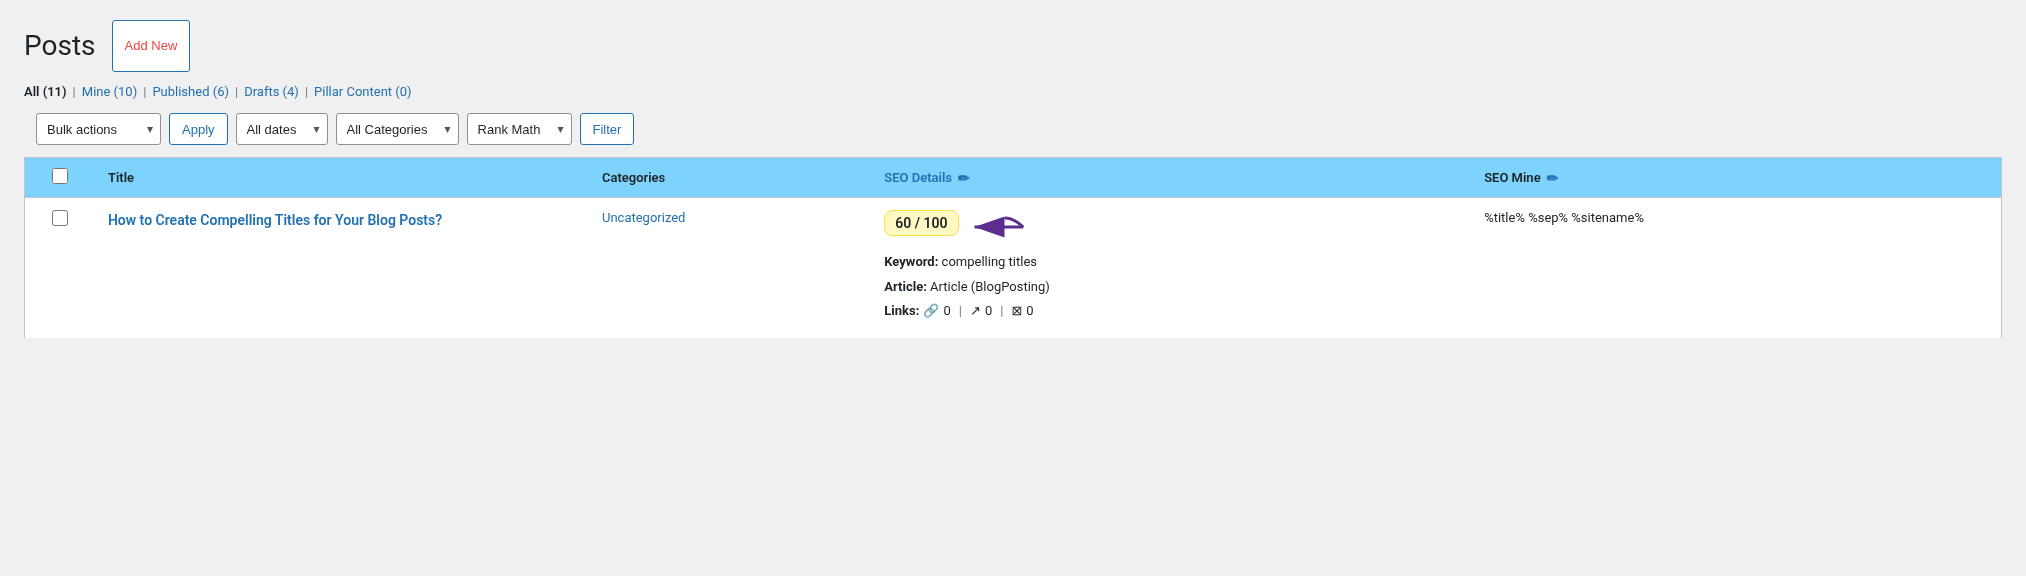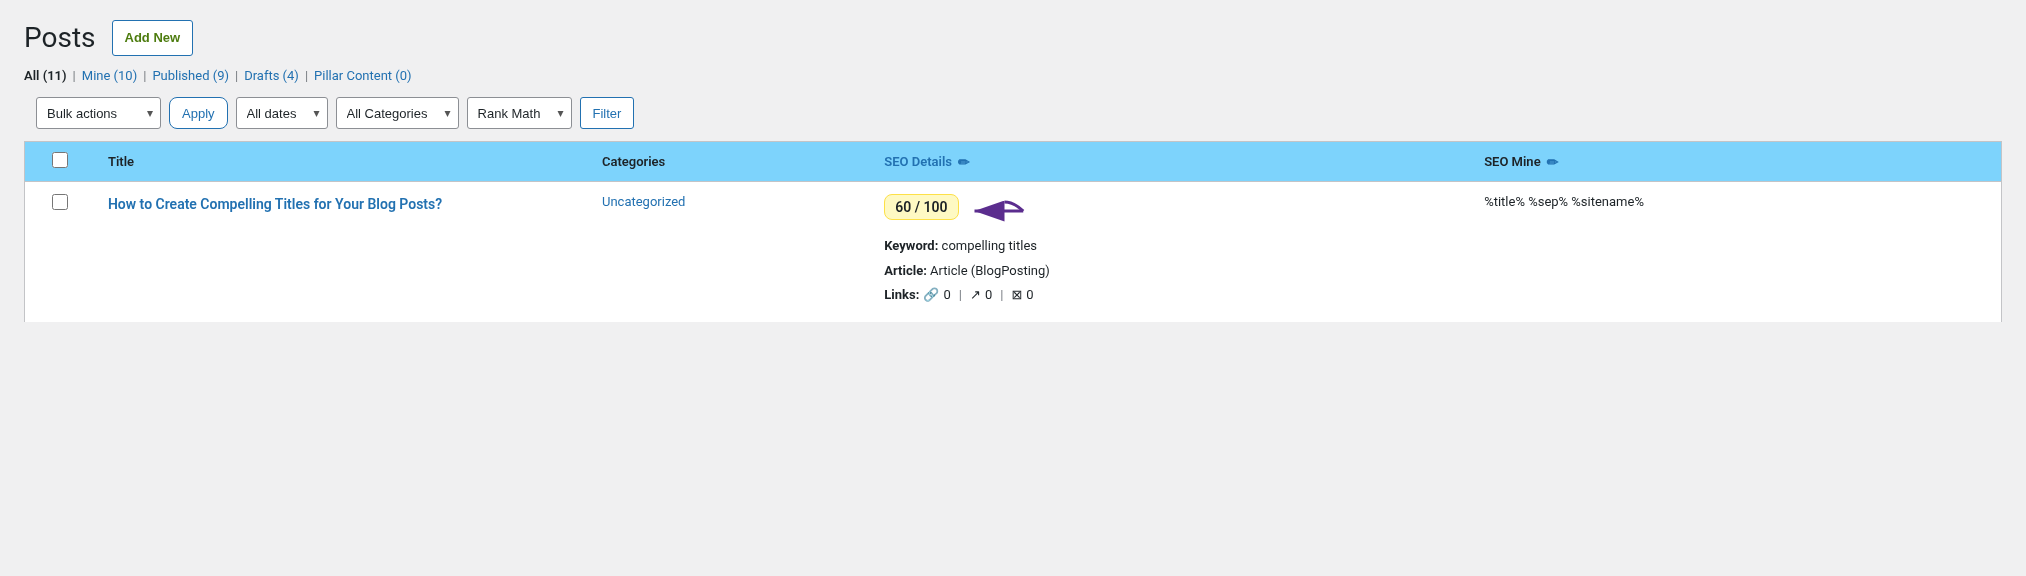--- a/index.html
+++ b/index.html
@@ -23,27 +23,27 @@
       margin-bottom: 12px;
     }
     .page-title {
       font-size: 28px;
       font-weight: 400;
       color: #1d2327;
       line-height: 1.2;
     }
     .add-new-btn {
       border: 1px solid #2271b1;
-      color: #4d7c0f;
-      background: #fff;
-      padding: 4px 12px;
-      border-radius: 3px;
-      cursor: pointer;
-      font-size: 13px;
-      font-weight: 700;
+      color: #ef4444;
+      background: #fff;
+      padding: 12px 12px;
+      border-radius: 3px;
+      cursor: pointer;
+      font-size: 13px;
+      font-weight: 400;
       line-height: 2;
     }
 
     
     .filter-links {
       display: flex;
       align-items: center;
       gap: 0;
       margin-bottom: 10px;
       font-size: 13px;
@@ -97,21 +97,21 @@
       right: 8px;
       pointer-events: none;
       color: #555;
       font-size: 12px;
     }
     .apply-btn {
       border: 1px solid #2271b1;
       color: #2271b1;
       background: #fff;
       padding: 4px 12px;
-      border-radius: 8px;
+      border-radius: 3px;
       cursor: pointer;
       font-size: 13px;
       height: 32px;
     }
     .filter-btn {
       border: 1px solid #2271b1;
       color: #2271b1;
       background: #fff;
       padding: 4px 12px;
       border-radius: 3px;
@@ -247,21 +247,21 @@
   <div class="page-header">
     <h1 class="page-title">Posts</h1>
     <button class="add-new-btn">Add New</button>
   </div>
 
   <div class="filter-links">
     <a class="filter-link active">All (11)</a>
     <span class="filter-sep">|</span>
     <a class="filter-link">Mine (10)</a>
     <span class="filter-sep">|</span>
-    <a class="filter-link">Published (9)</a>
+    <a class="filter-link">Published (6)</a>
     <span class="filter-sep">|</span>
     <a class="filter-link">Drafts (4)</a>
     <span class="filter-sep">|</span>
     <a class="filter-link">Pillar Content (0)</a>
 
   </div>
 
   <div class="toolbar">
     <div class="select-wrap">
       <select>

